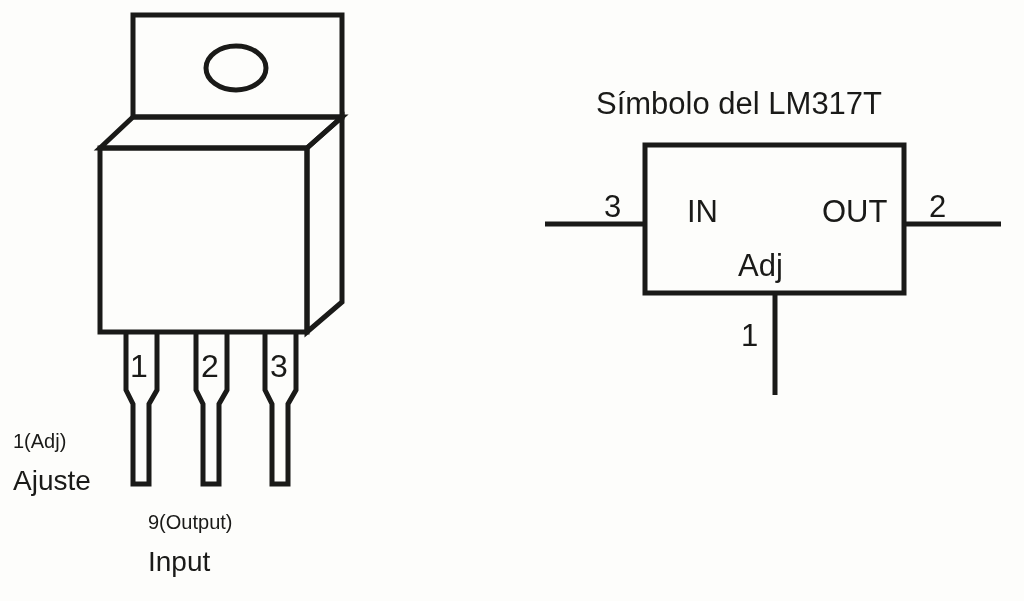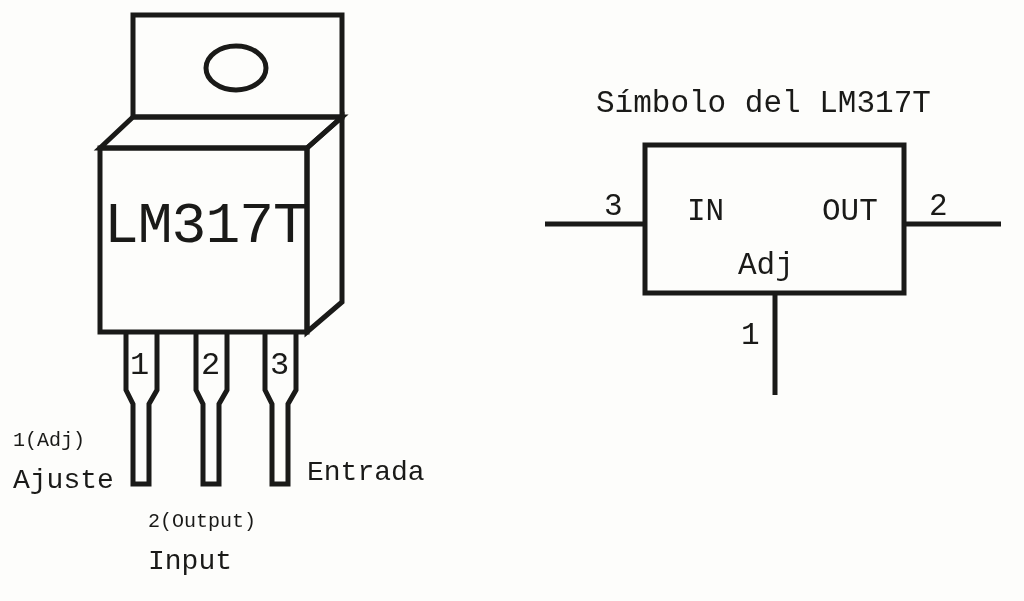--- a/index.html
+++ b/index.html
@@ -24,21 +24,20 @@
     top: 0;
     width: 1024px;
     height: 601px;
   }
   .lbl {
     position: absolute;
     color: #1a1a18;
     white-space: pre;
     line-height: 1.0;
     letter-spacing: 0px;
-    font-family: Liberation Mono, monospace;
   }
   
   .pkg-mark {
     font-size: 58px;
     left: 104px;
     top: 198px;
     letter-spacing: -1px;
   }
   
   .pin-num {
@@ -103,33 +102,31 @@
       <path d="M645,145 L904,145 L904,293 L645,293 Z"></path>
 
       <path d="M545,224 L645,224"></path>
 
       <path d="M904,224 L1001,224"></path>
 
       <path d="M775,293 L775,395"></path>
     </g>
   </svg>
 
-  <div class="lbl pkg-mark">LM317T</div>
 
   <div class="lbl pin-num pin-num-1">1</div>
   <div class="lbl pin-num pin-num-2">2</div>
   <div class="lbl pin-num pin-num-3">3</div>
 
   <div class="lbl cap cap-adj-1">1(Adj)</div>
   <div class="lbl cap cap-line2 cap-adj-2">Ajuste</div>
 
-  <div class="lbl cap cap-out-1">2(Output)</div>
+  <div class="lbl cap cap-out-1">9(Output)</div>
   <div class="lbl cap cap-line2 cap-out-2">Input</div>
 
-  <div class="lbl cap cap-line2 cap-in-2">Entrada</div>
 
   <div class="lbl sym-title">Símbolo del LM317T</div>
 
   <div class="lbl sym-port sym-in">IN</div>
   <div class="lbl sym-port sym-out">OUT</div>
   <div class="lbl sym-port sym-adj">Adj</div>
 
   <div class="lbl sym-pin sym-pin-3">3</div>
   <div class="lbl sym-pin sym-pin-2">2</div>
   <div class="lbl sym-pin sym-pin-1">1</div>

